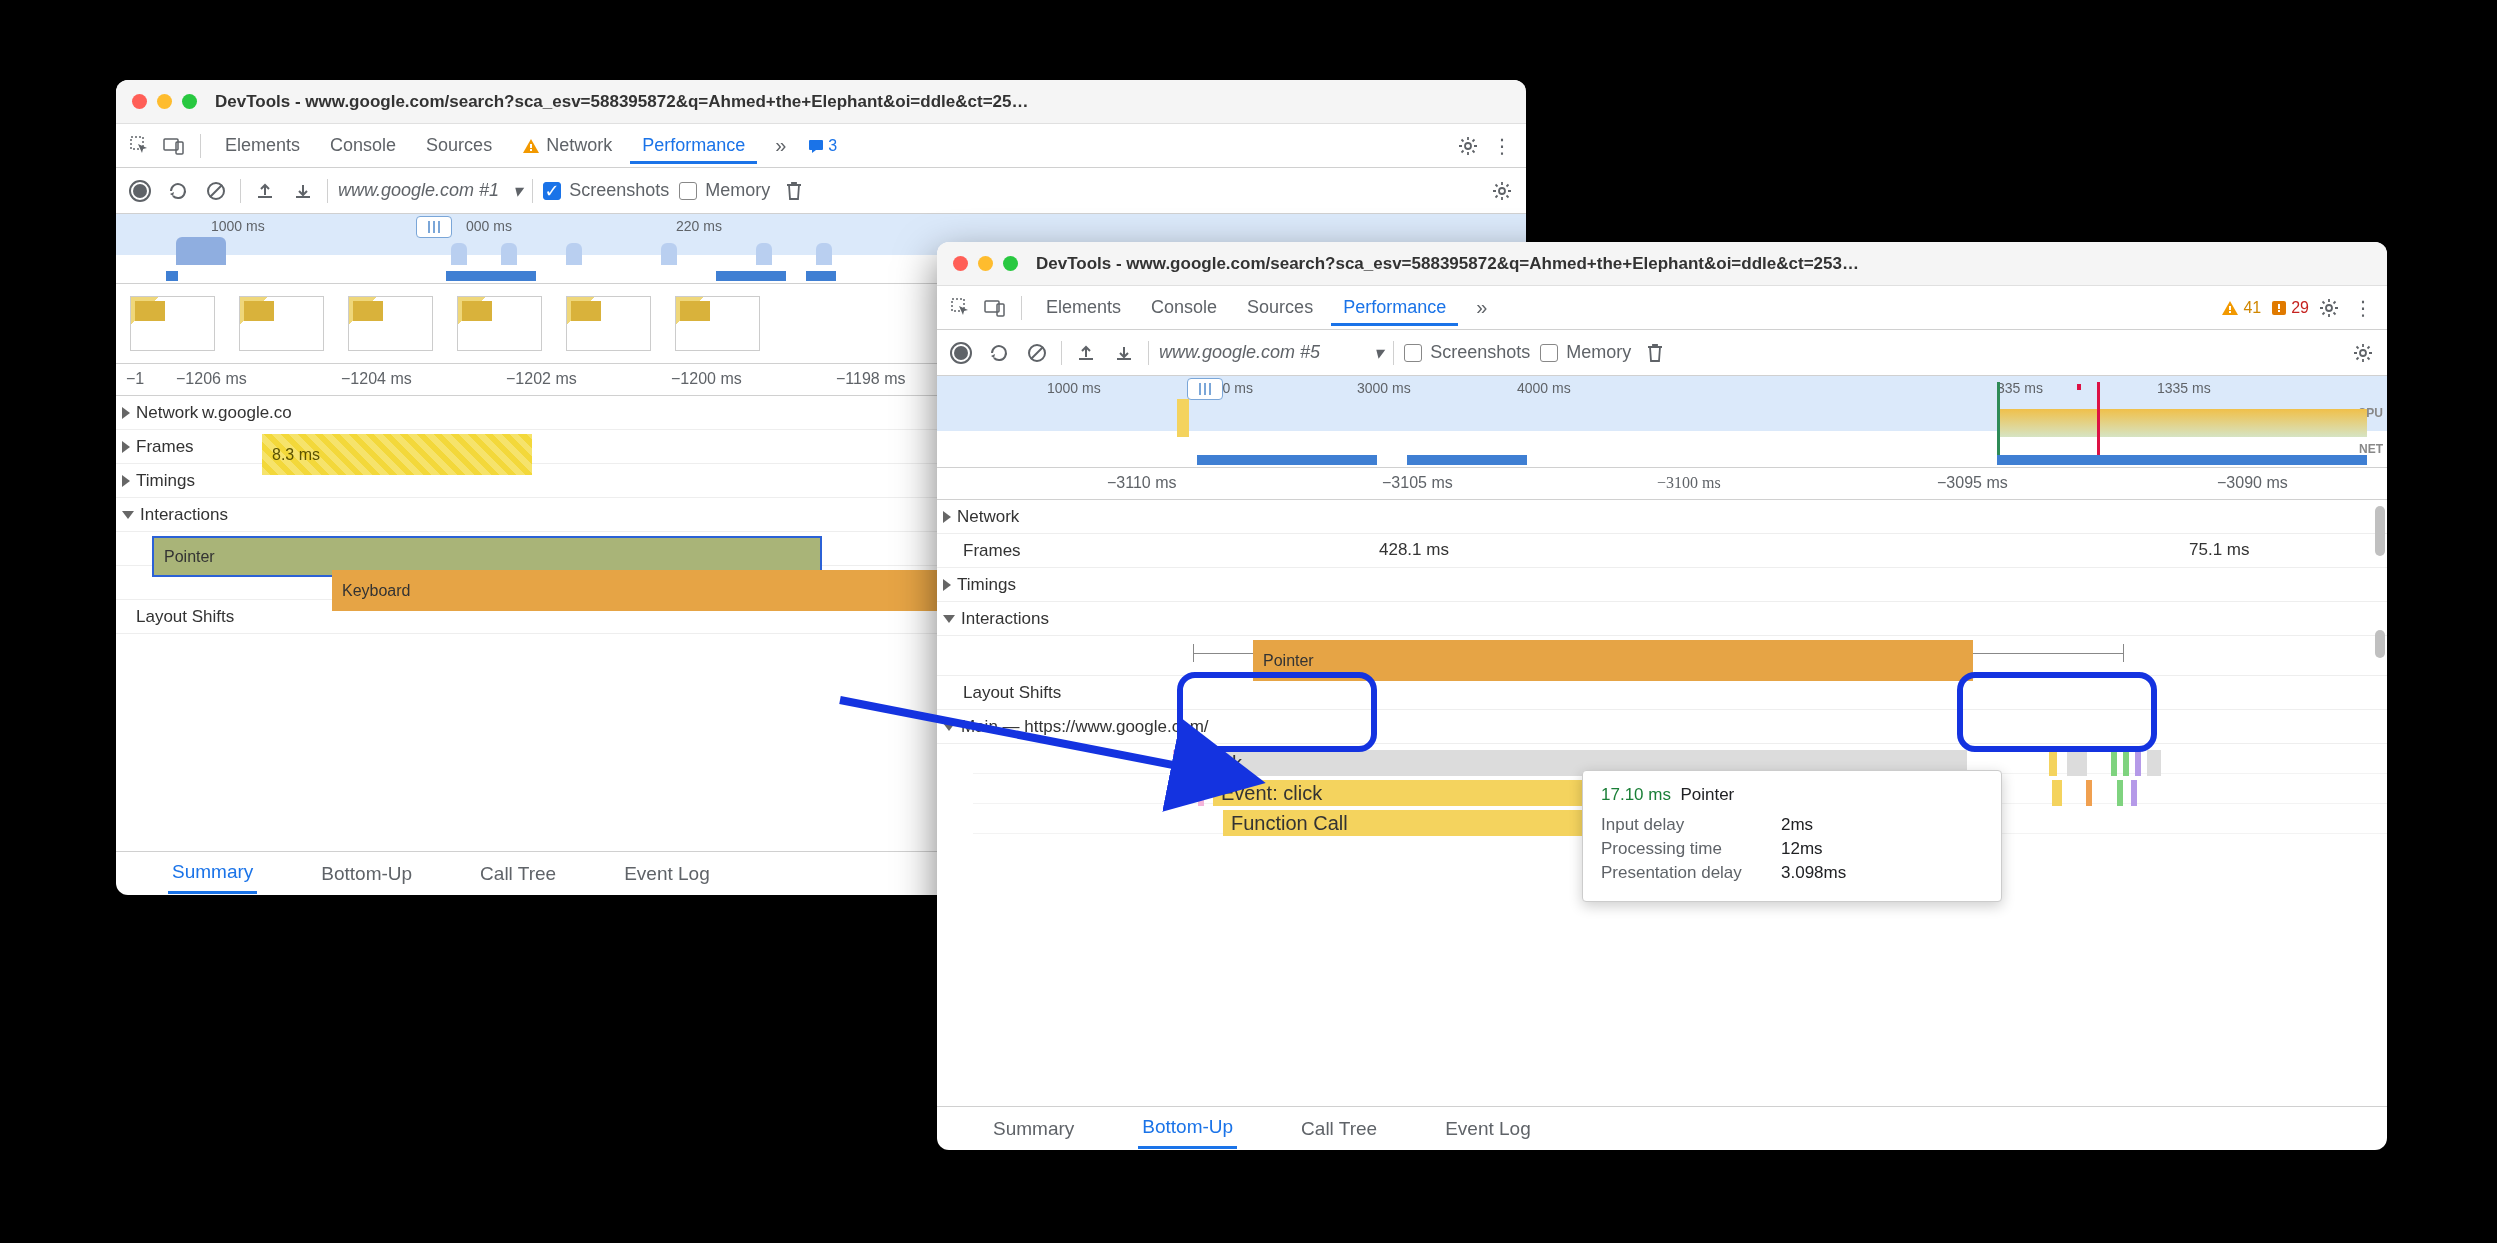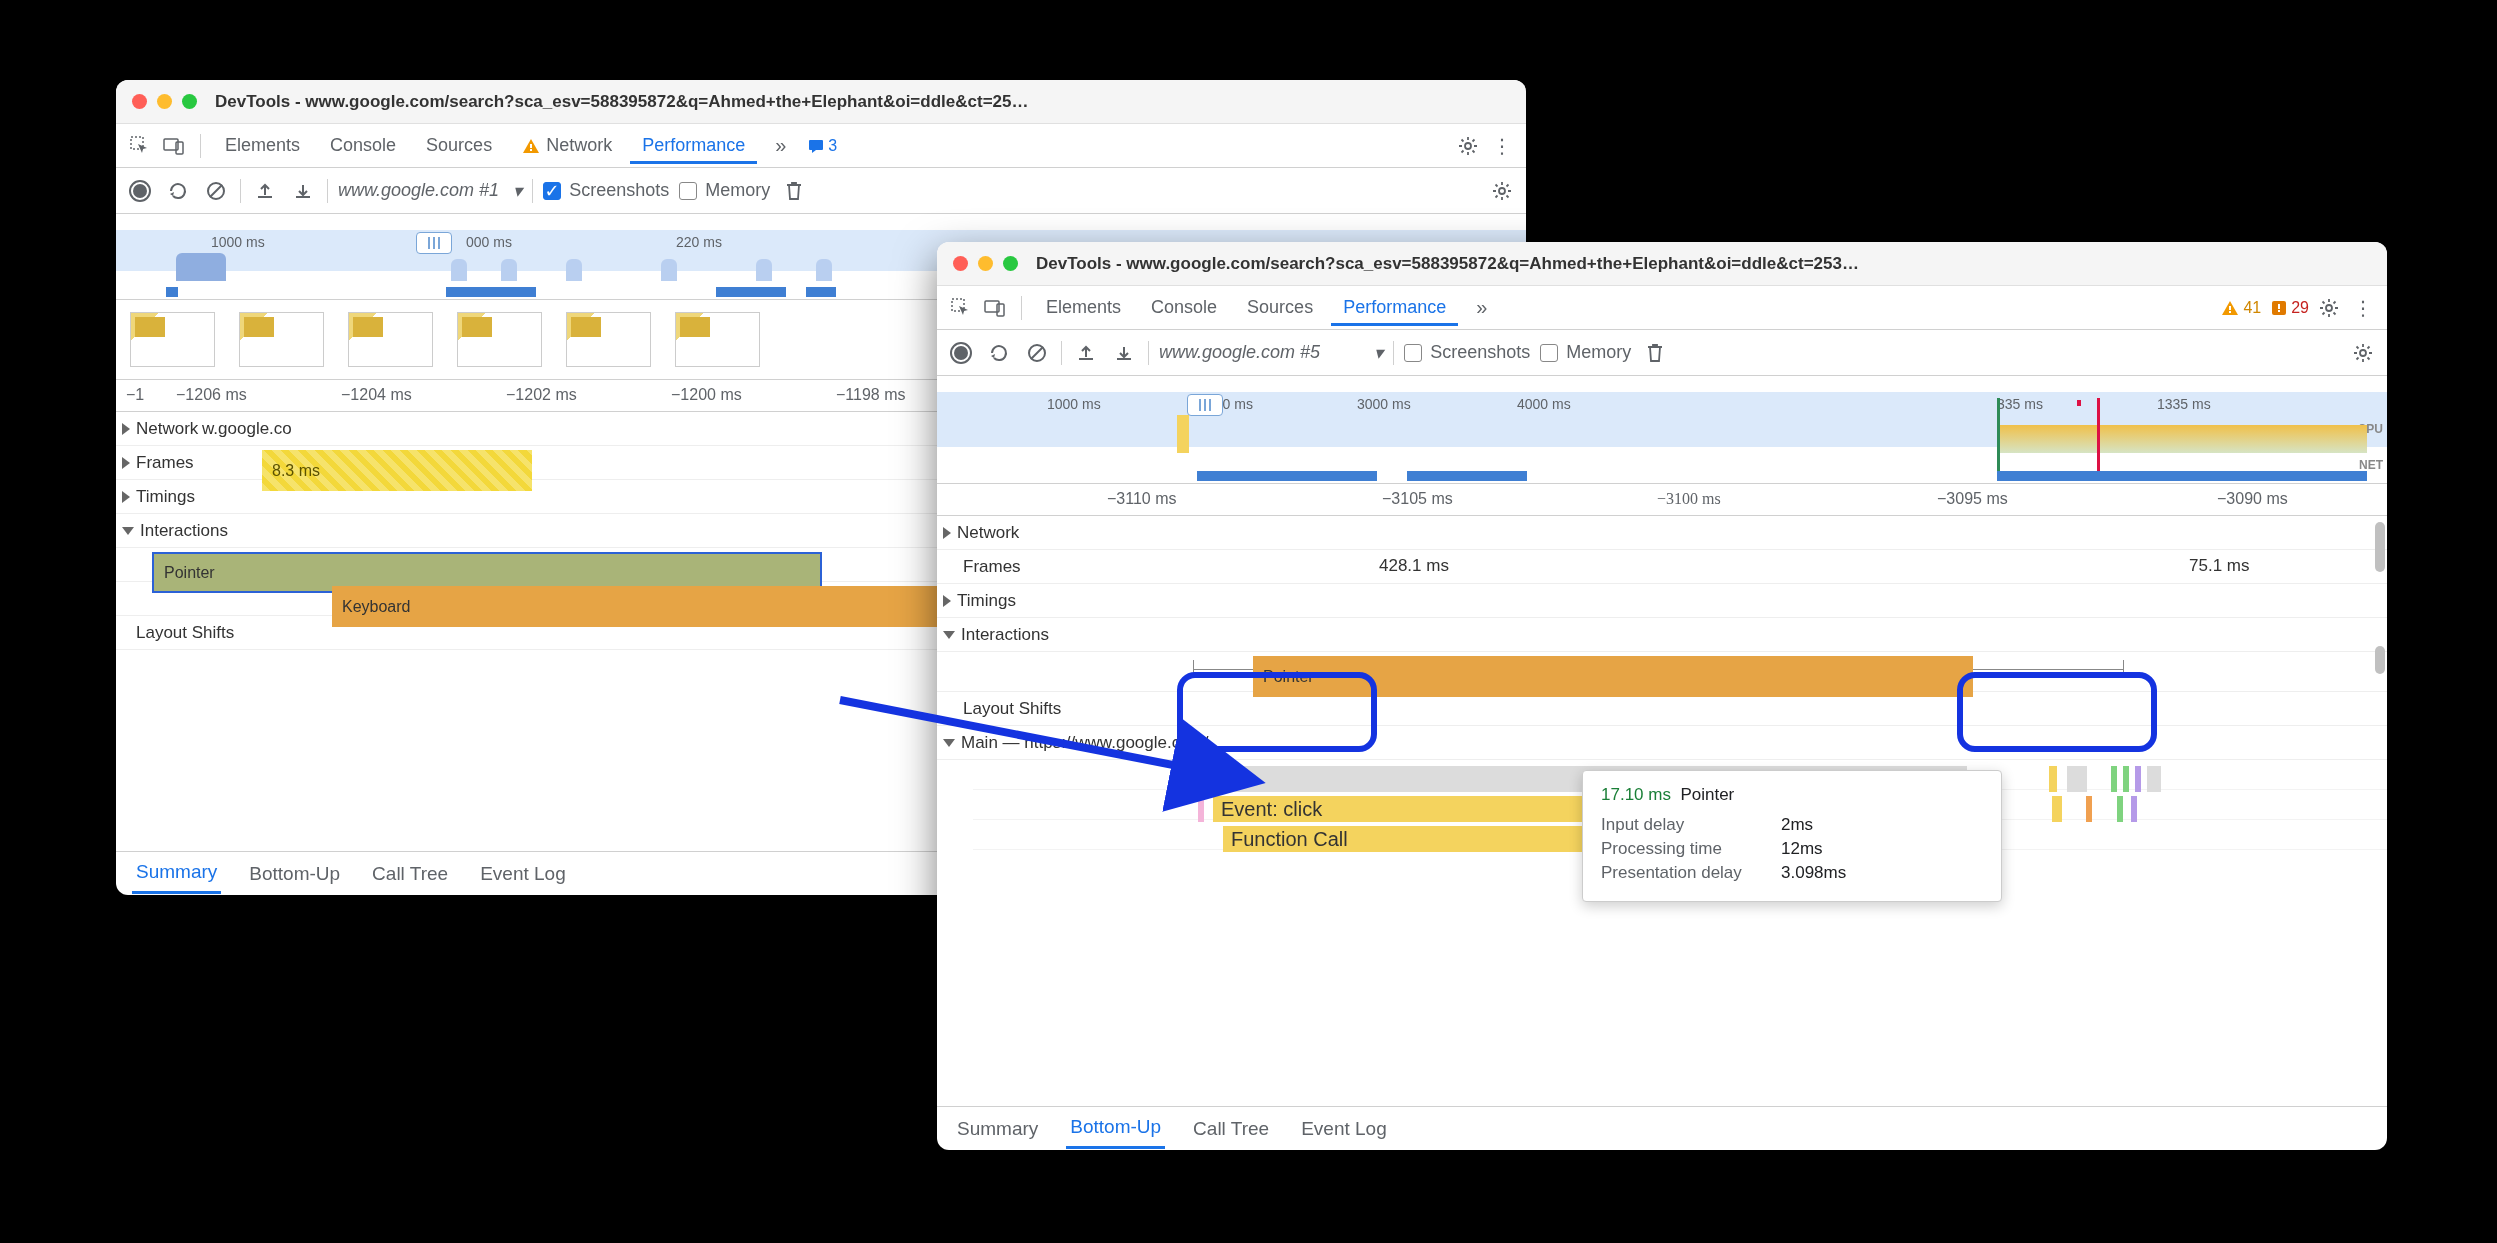--- a/index.html
+++ b/index.html
@@ -88,21 +88,20 @@
   .toolbar .spacer { flex:1; }
 
   
   .overview {
     height: 70px;
     background: linear-gradient(to bottom, #dbe9fa 0%, #dbe9fa 60%, #fff 60%);
     border-bottom: 1px solid #d0d0d0;
     position: relative;
     font-size: 14px;
     color: #5f6368;
-    margin-top: 16px;
   }
   .overview .ticklabel { position:absolute; top:4px; font-size:14px; }
   .overview .handle { position:absolute; top:2px; width:36px; height:22px; border:1px solid #7aa6d8; border-radius:4px; background:#fff; display:flex; align-items:center; justify-content:center; gap:3px; }
   .overview .handle span { width:2px; height:12px; background:#7aa6d8; }
   .overview .mound { position:absolute; bottom:18px; width:50px; height:28px; background:#8faee0; border-radius:6px 6px 0 0; }
   .overview .blip { position:absolute; bottom:18px; width:16px; height:22px; background:#b9cff0; border-radius:6px 6px 0 0; }
   .overview .net { position:absolute; bottom:2px; height:10px; background:#3f7fd3; }
   .overview .sidelabel { position:absolute; right:4px; font-size:12px; font-weight:600; color:#888; }
 
   
@@ -130,21 +129,21 @@
   .whisker-line { position:absolute; top:17px; height:1px; background:#888; }
   .whisker-cap { position:absolute; top:8px; width:1px; height:18px; background:#888; }
 
   .netpill { position:absolute; top:4px; height:26px; border-radius:4px; display:flex; align-items:center; padding:0 10px; font-size:15px; }
   .netpill.blue { background:#c6dafb; border:1px solid #8db3e8; }
   .netpill.green { background:#c9e8c9; border:1px solid #8bc88b; }
   .netpill .bluepipe { position:absolute; right:6px; top:3px; bottom:3px; width:5px; background:#1a7f37; }
 
   
   .bottom-tabs { height:44px; border-top:1px solid #d0d0d0; display:flex; align-items:center; gap:24px; padding:0 16px; font-size:19px; color:#5f6368; }
-  .bottom-tabs .btab { padding:8px 4px; cursor:pointer; }
+  .bottom-tabs .btab { padding:8px 4px; cursor:pointer;margin-left:36px; }
   .bottom-tabs .btab.active { color:#1a73e8; border-bottom:3px solid #1a73e8; font-weight:500; }
 
   
   .flame-row { height:30px; position:relative; border-bottom:1px solid #f3f3f3; }
   .flame { position:absolute; top:6px; height:26px; display:flex; align-items:center; padding:0 8px; font-size:20px; }
   .flame.gray { background:#dcdcdc; }
   .flame.yellow { background:#f4d35e; }
   .flame.pink { background:#f4b4d9; width:6px; padding:0; }
   .flame.green { background:#7fd37f; width:6px; padding:0; }
   .flame.purple { background:#b59ae8; width:6px; padding:0; }

